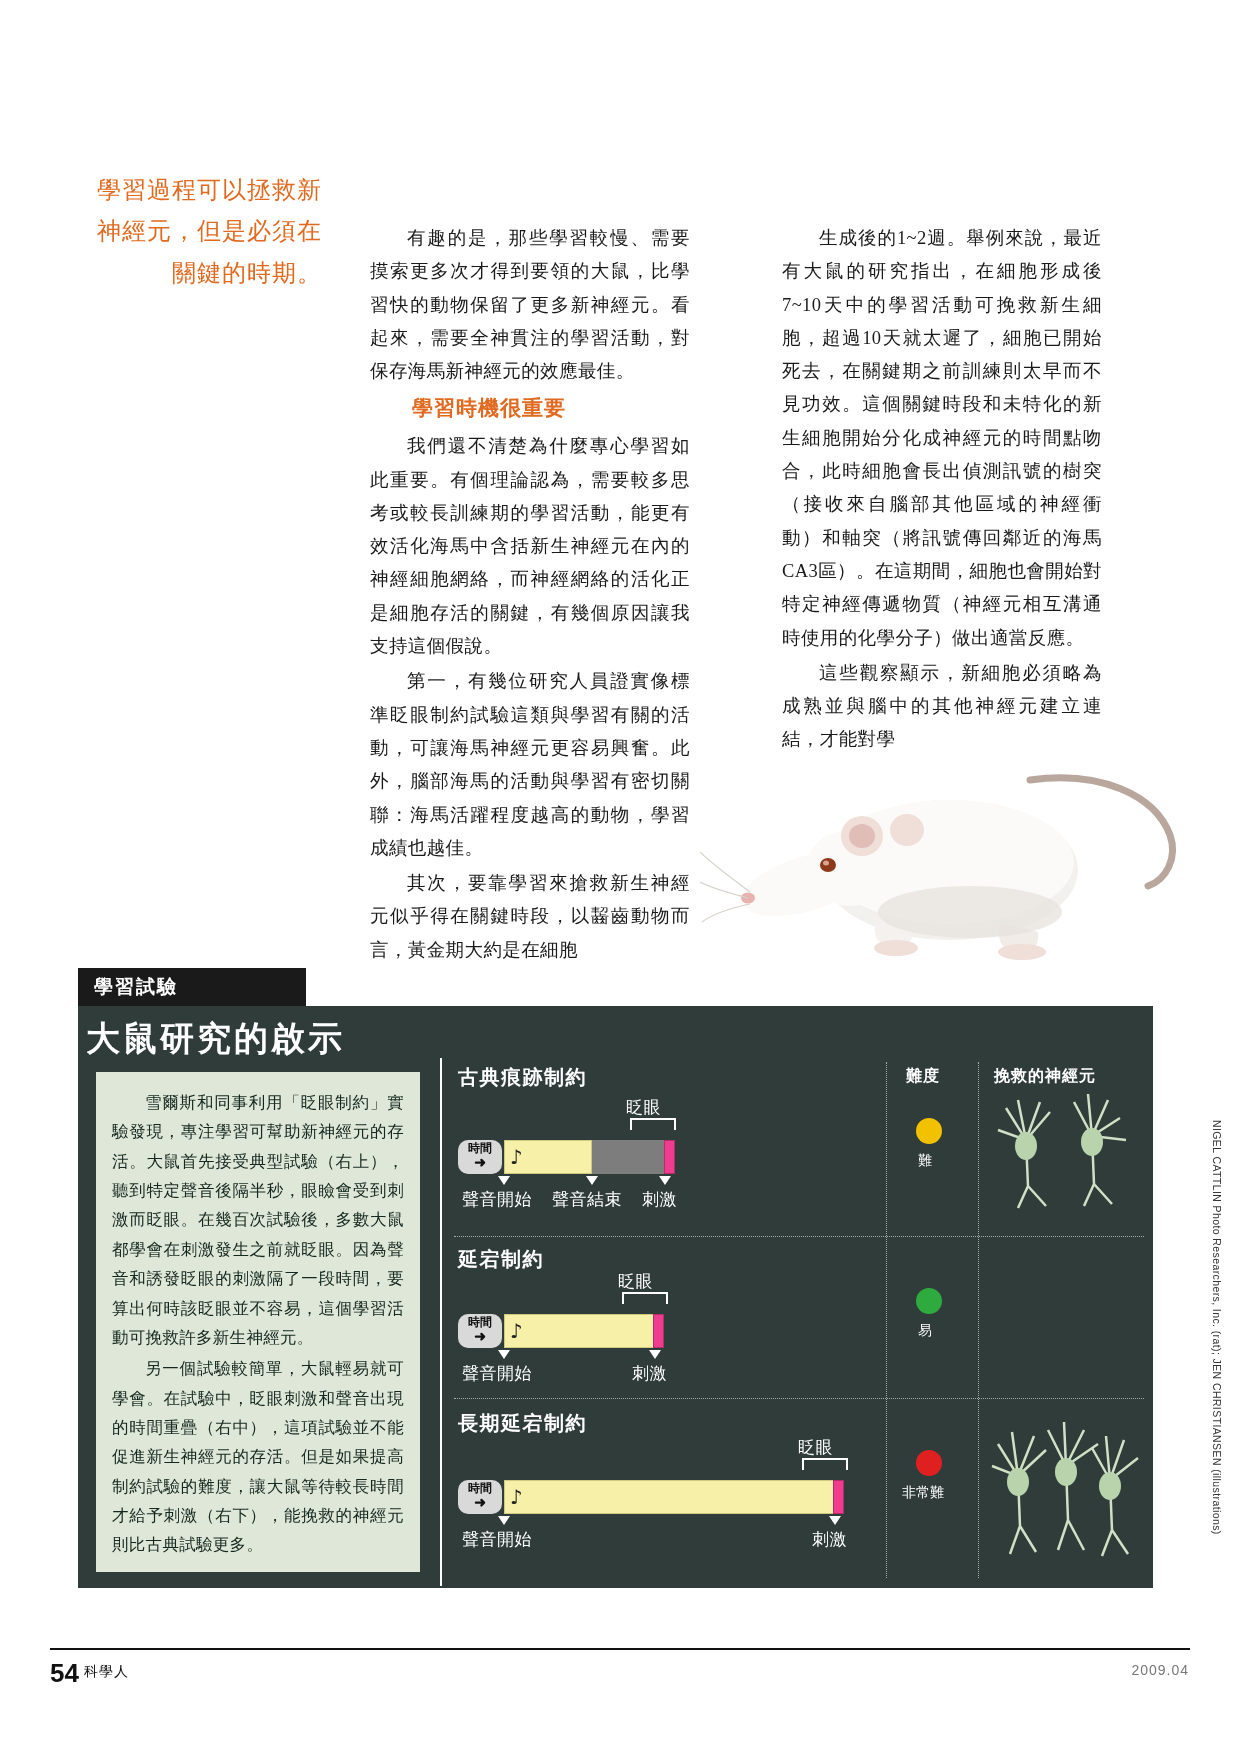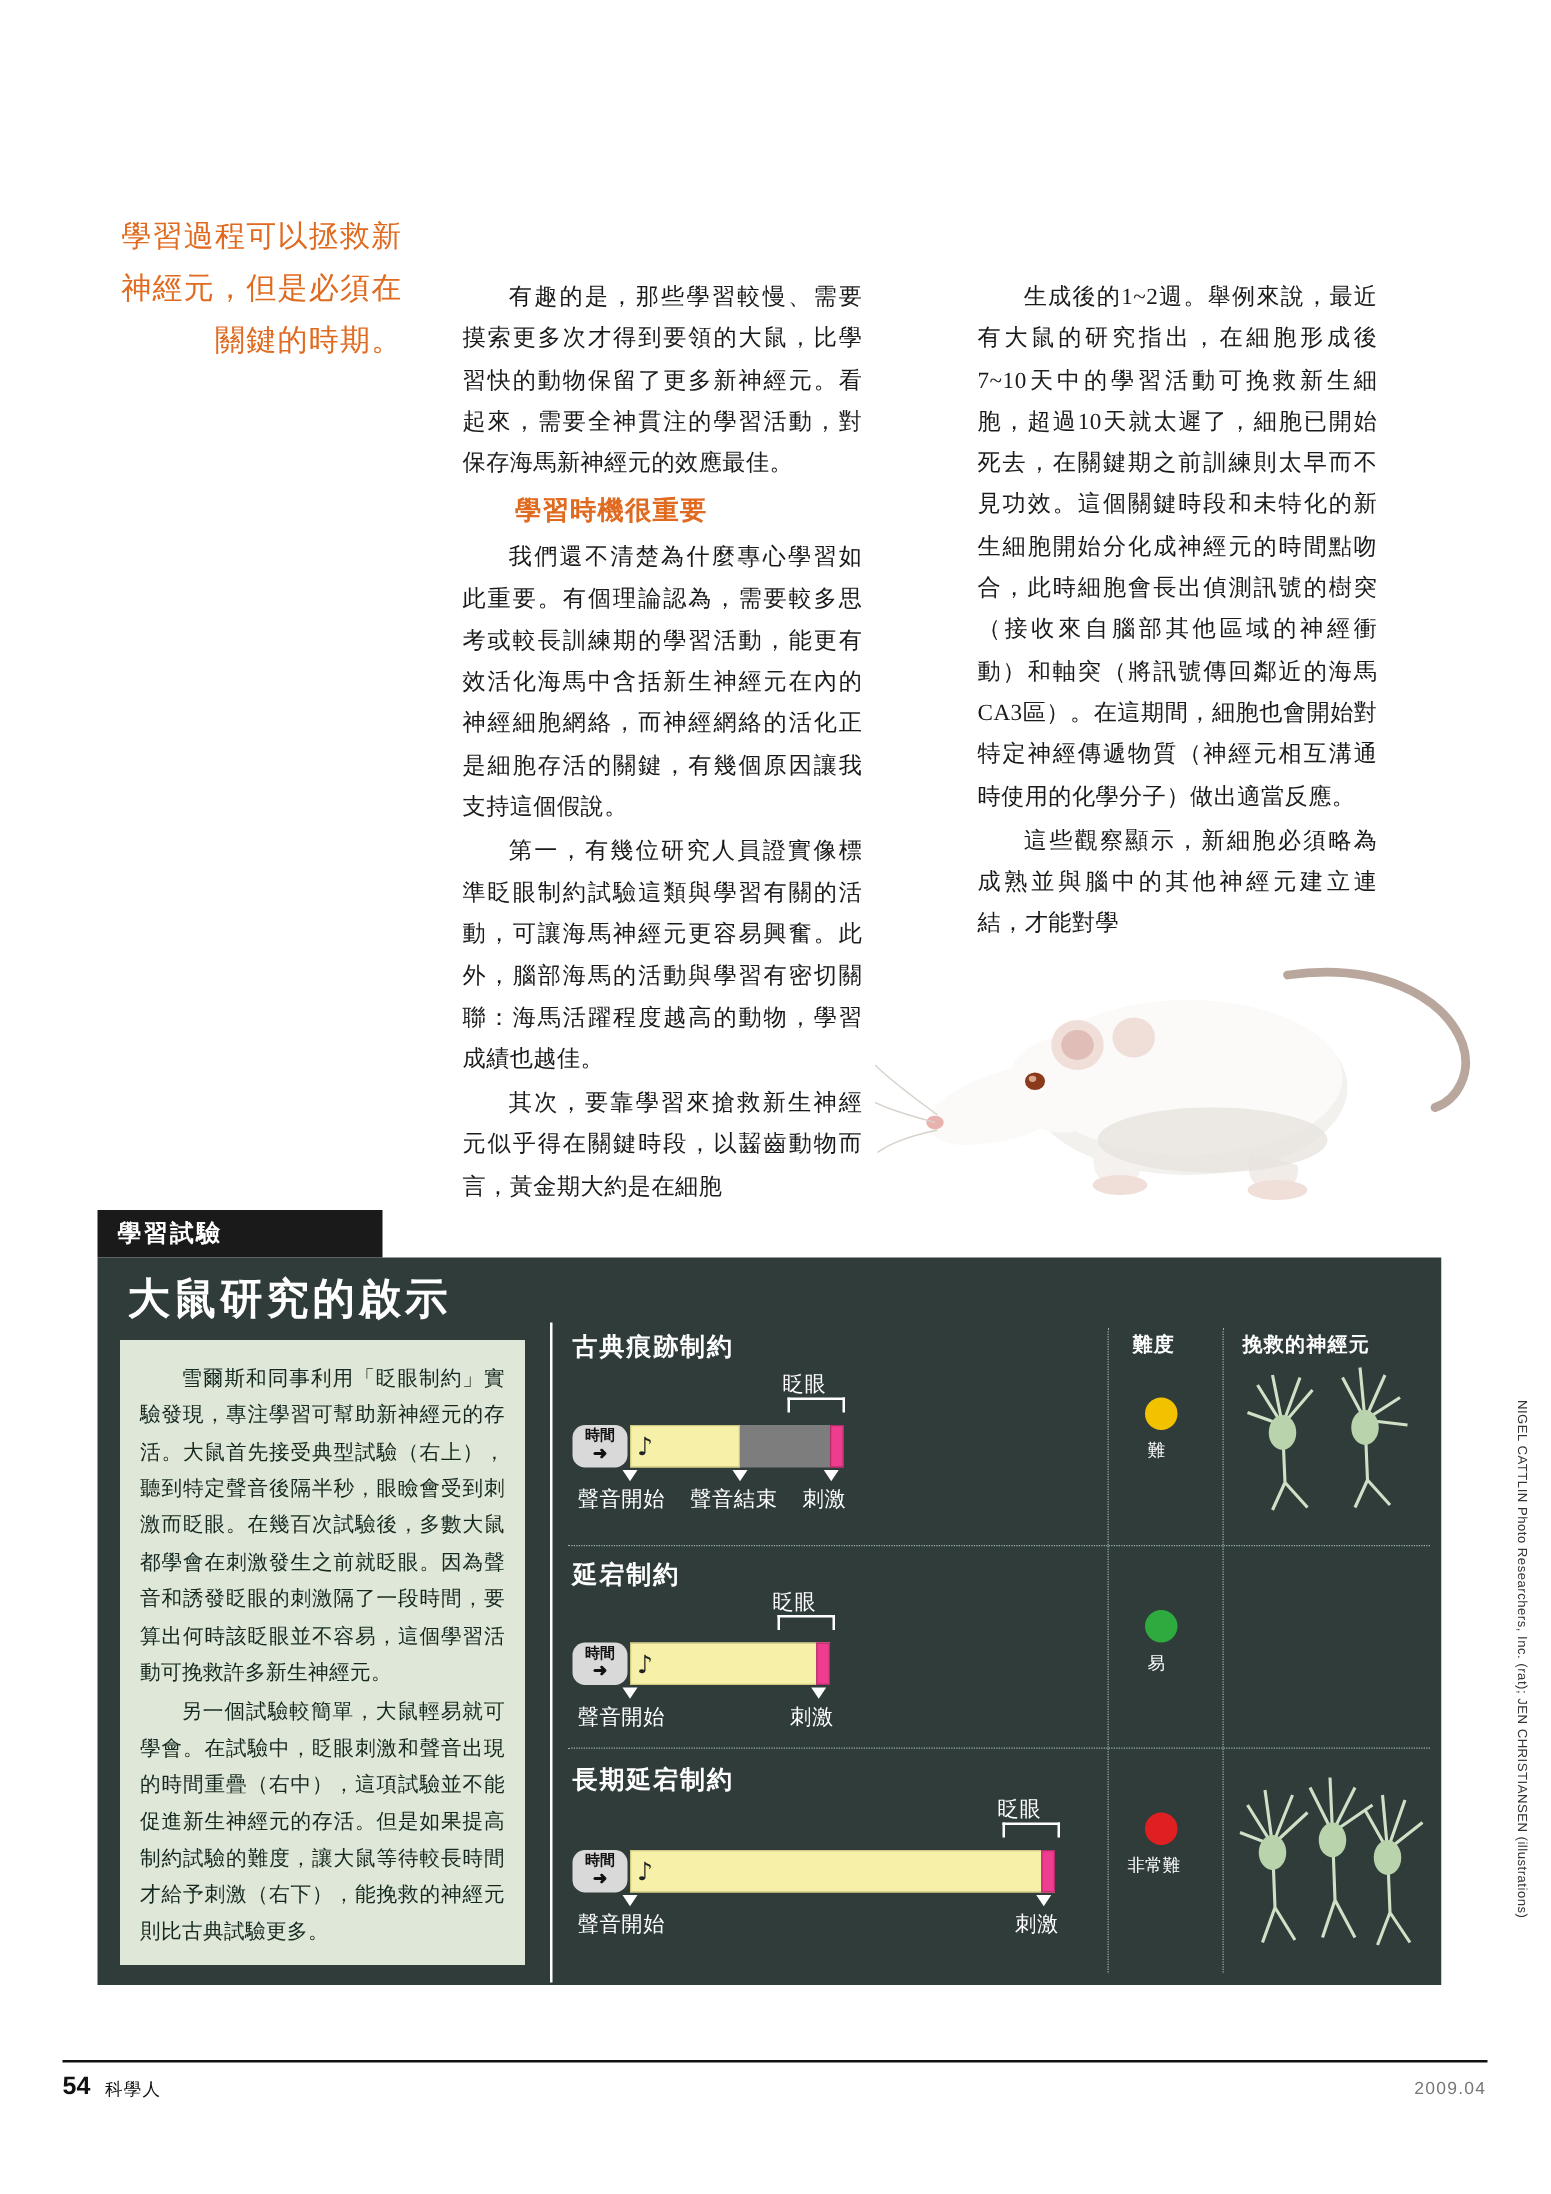--- a/index.html
+++ b/index.html
@@ -48,21 +48,21 @@
     background:#1a1a1a;color:#ffffff;
     font-size:19px;font-weight:bold;letter-spacing:2px;
     display:flex;align-items:center;padding-left:16px;box-sizing:border-box;
     font-family:"Liberation Sans", sans-serif;
   }
   .box-body{
     position:absolute;left:0;top:38px;width:1075px;height:582px;
     background:#2f3c3a;
   }
   .box-title{
-    position:absolute;left:24px;top:10px;
+    position:absolute;left:8px;top:10px;
     color:#ffffff;font-size:34px;font-weight:bold;letter-spacing:3px;
   }
   .divider-v{
     position:absolute;left:362px;top:52px;width:2px;height:528px;background:#ffffff;
   }
   .lede{
     position:absolute;left:18px;top:66px;width:324px;height:500px;
     background:#dfe7d8;color:#14281f;
     font-size:16.5px;line-height:1.78;letter-spacing:.3px;
     padding:16px 16px 10px 16px;box-sizing:border-box;text-align:justify;
@@ -96,21 +96,21 @@
   .stim{position:absolute;width:11px;height:34px;background:#ee3d8f;border:1px solid #b52c6b;box-sizing:border-box;}
   .tick{position:absolute;width:0;height:0;border-left:6px solid transparent;border-right:6px solid transparent;border-top:9px solid #ffffff;}
   .lbl{position:absolute;color:#ffffff;font-size:17px;letter-spacing:.5px;white-space:nowrap;}
   .brk{position:absolute;border:2px solid #ffffff;border-bottom:none;height:10px;}
   .hdr{position:absolute;color:#ffffff;font-size:16px;font-weight:bold;letter-spacing:1px;white-space:nowrap;}
   .dot{position:absolute;width:26px;height:26px;border-radius:50%;}
   .diff-lbl{position:absolute;color:#ffffff;font-size:14px;white-space:nowrap;}
 
   
   .footer-line{position:absolute;left:50px;top:1648px;width:1140px;height:2px;background:#111;}
-  .pagenum{position:absolute;left:50px;top:1658px;color:#111;font-size:20px;font-weight:bold;font-family:"Liberation Sans", sans-serif;}
+  .pagenum{position:absolute;left:50px;top:1658px;color:#111;font-size:26px;font-weight:bold;font-family:"Liberation Sans", sans-serif;}
   .mag{position:absolute;left:84px;top:1663px;color:#111;font-size:14px;font-family:"Liberation Sans", sans-serif;letter-spacing:1px;}
   .date{position:absolute;right:52px;top:1662px;color:#777;font-size:14px;font-family:"Liberation Sans", sans-serif;letter-spacing:1px;}
 </style>
 </head>
 <body>
 
 <div class="page">
 
   <div class="pullquote">學習過程可以拯救新神經元，但是必須在關鍵的時期。</div>
 

